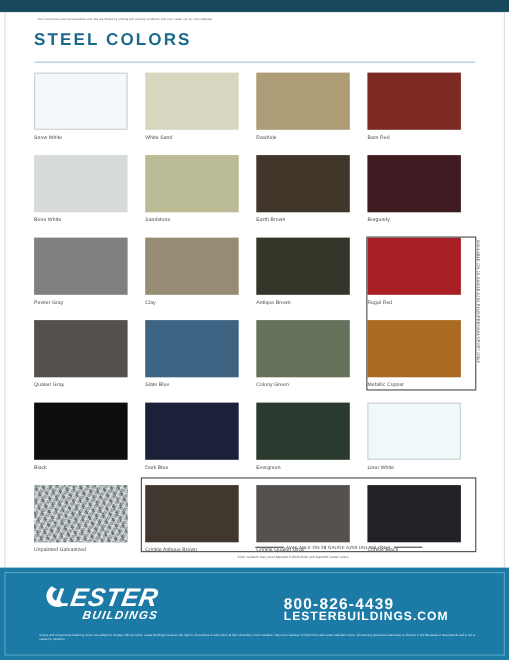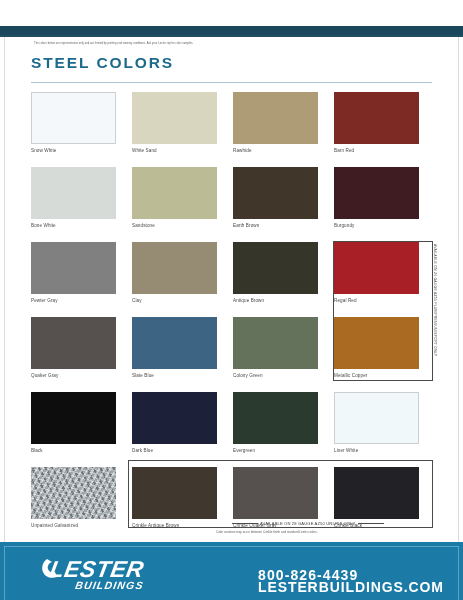--- a/index.html
+++ b/index.html
@@ -2,21 +2,21 @@
 <html><head>
 <meta charset="utf-8">
 <style>
   html,body{margin:0;padding:0;}
   body{
     width:463px;height:600px;
     background:#ffffff;
     font-family:"Liberation Sans", sans-serif;
     overflow:hidden;
   }
-  .page{position:relative;width:463px;height:540px;background:#fff;box-sizing:border-box;margin-top:26px;}
+  .page{position:relative;width:463px;height:540px;background:#fff;box-sizing:border-box;}
 
   
   .topbar{position:absolute;left:0;top:0;width:463px;height:11px;background:#1d4e63;}
   .topbar-inner{position:absolute;left:0;top:0;width:463px;height:9px;background:#19485c;}
 
   
   .edge-left{position:absolute;left:4px;top:11px;width:1px;height:505px;background:#dcdcdc;}
   .edge-right{position:absolute;right:4px;top:11px;width:1px;height:505px;background:#dcdcdc;}
 
   .disclaimer-top{
@@ -73,21 +73,21 @@
 
   
   .footer{position:absolute;left:0;top:516px;width:463px;height:84px;background:#1b7ba6;}
   .footer-frame{position:absolute;left:4px;top:520px;width:455px;height:76px;border:1px solid #5ba5c4;box-sizing:border-box;}
 
   .logo{position:absolute;left:41px;top:527px;width:130px;height:40px;color:#fff;}
   .logo svg{display:block;}
 
   .contact{position:absolute;left:258px;top:543px;text-align:left;color:#fff;}
   .phone{font-size:14px;font-weight:700;letter-spacing:1.1px;line-height:12px;}
-  .website{font-size:14px;font-weight:700;letter-spacing:.9px;line-height:13px;}
+  .website{font-size:11px;font-weight:700;letter-spacing:.9px;line-height:13px;}
 
   .footer-disclaimer{
     position:absolute;left:36px;top:576px;width:396px;
     font-size:2.7px;line-height:4.2px;color:#d8ecf5;letter-spacing:.03px;
   }
 </style>
 </head>
 <body>
 
 <div class="page">

